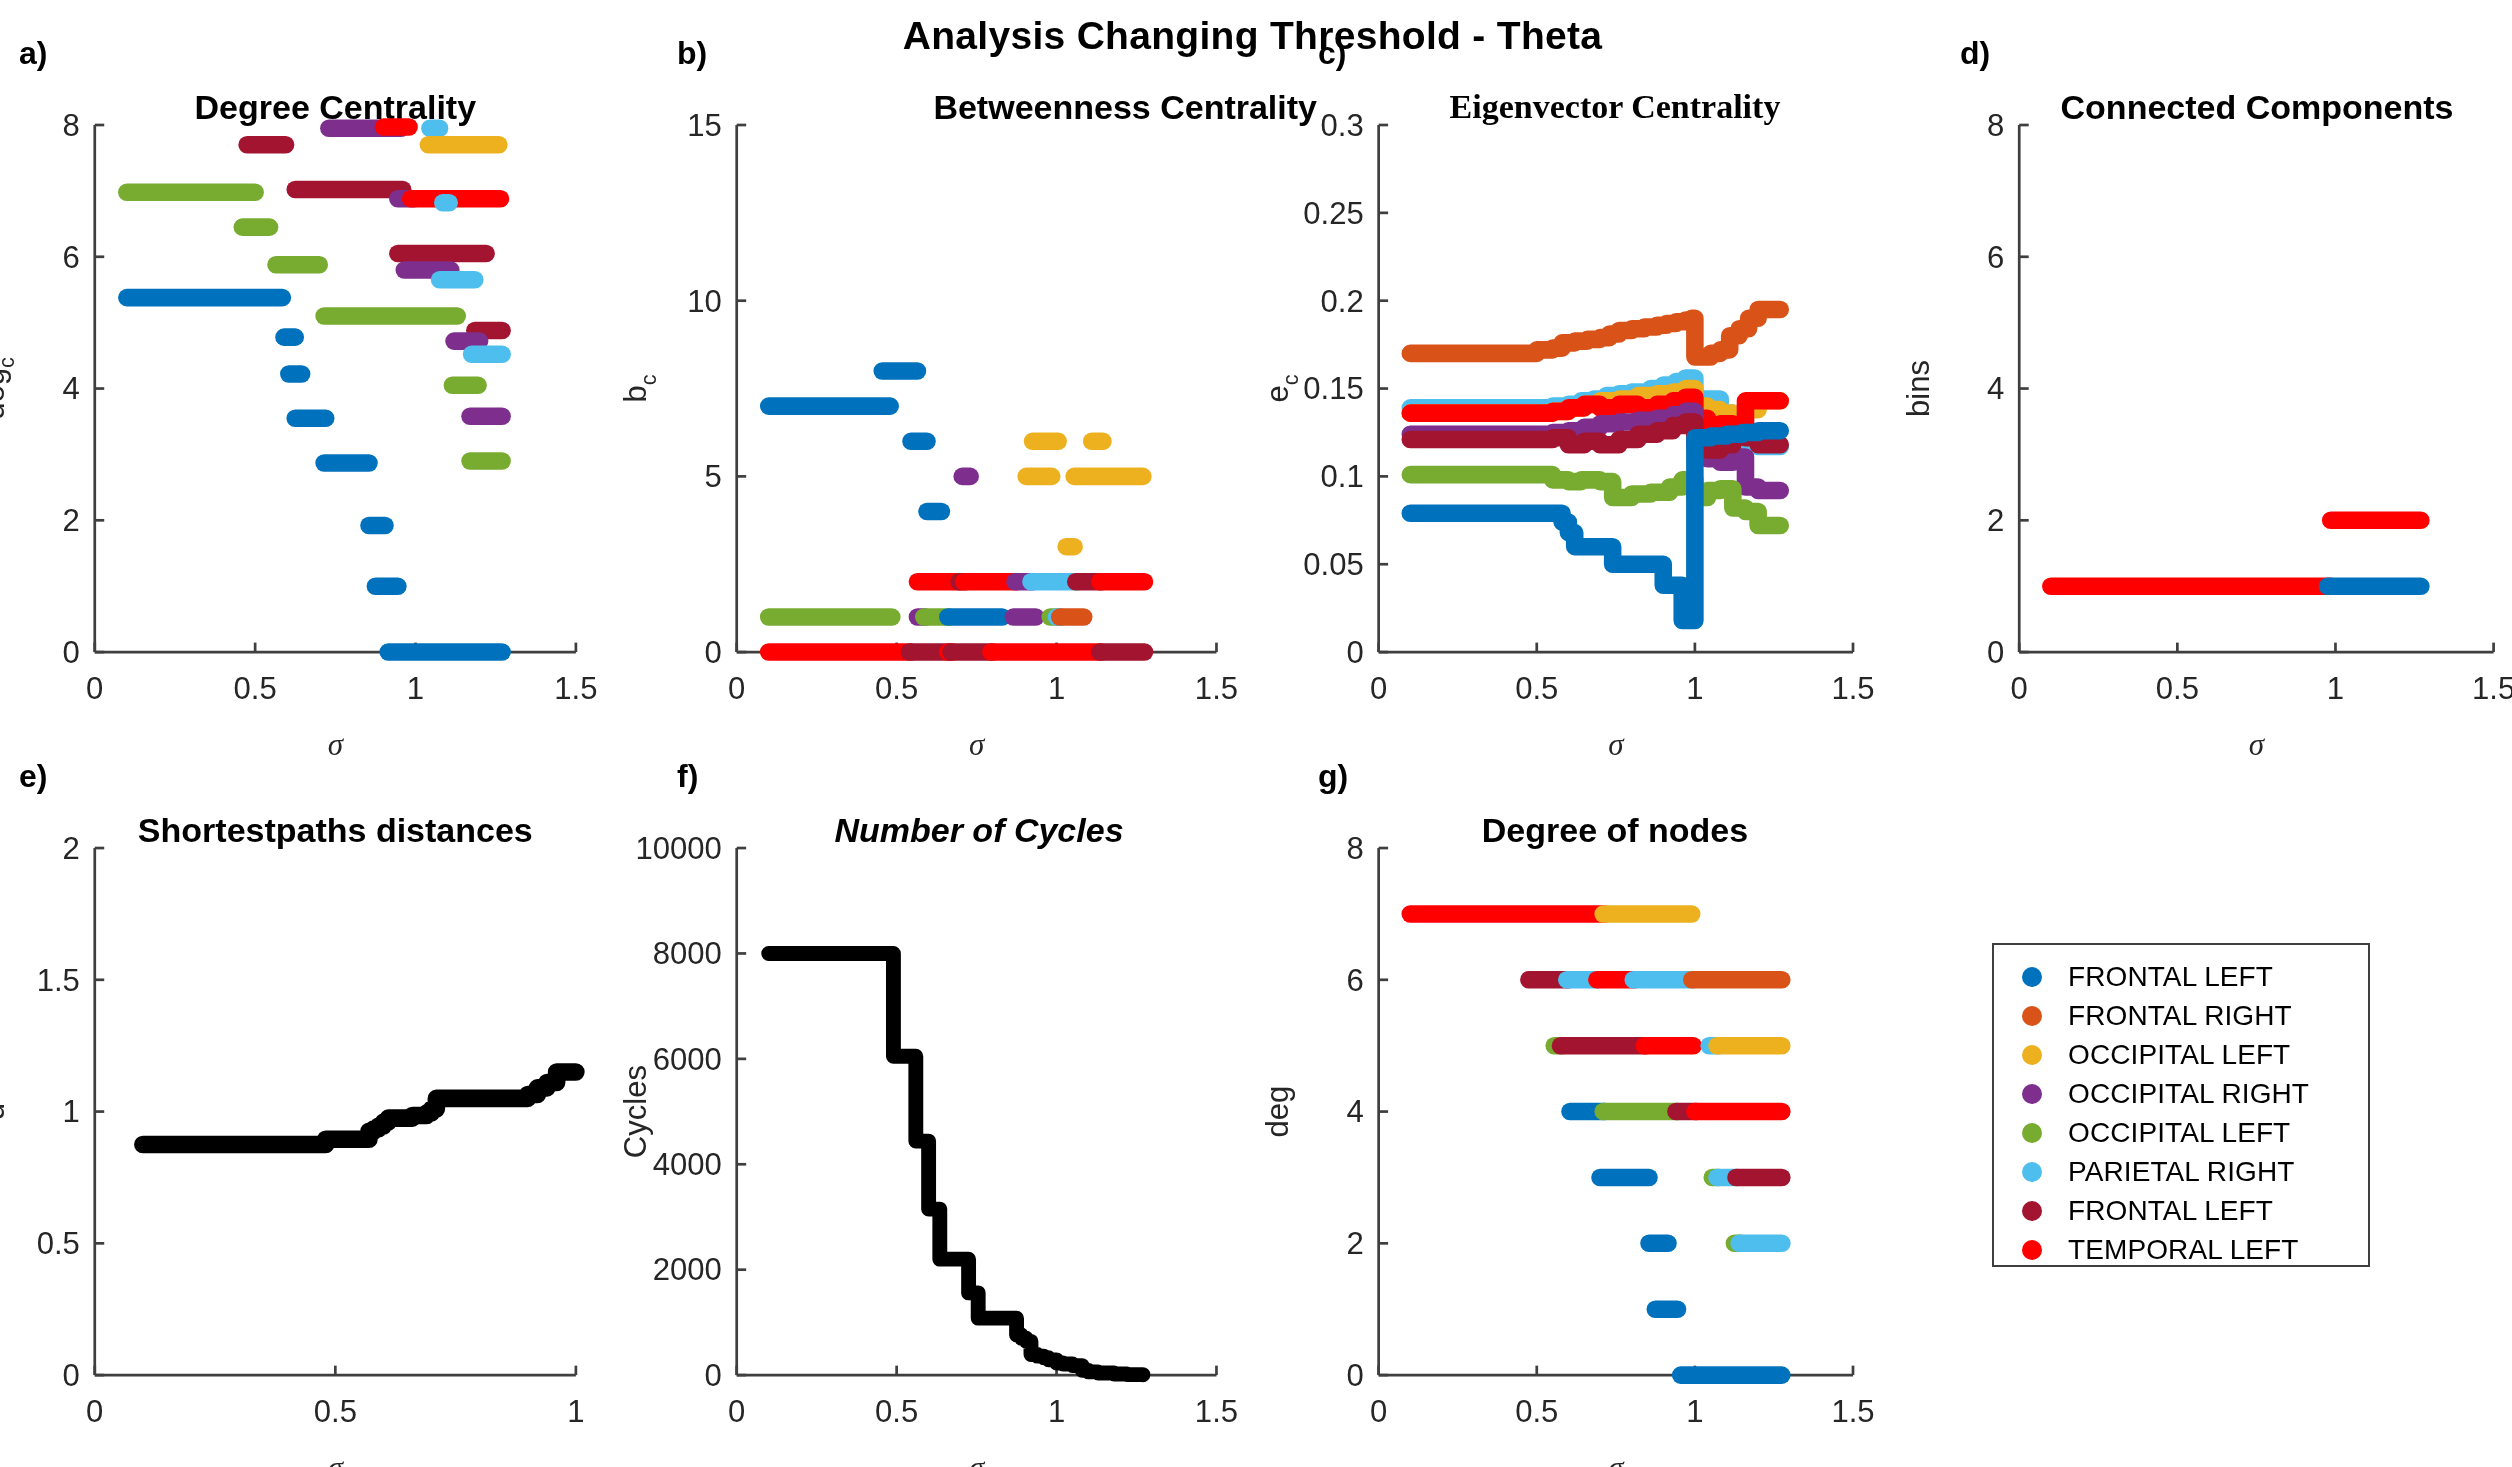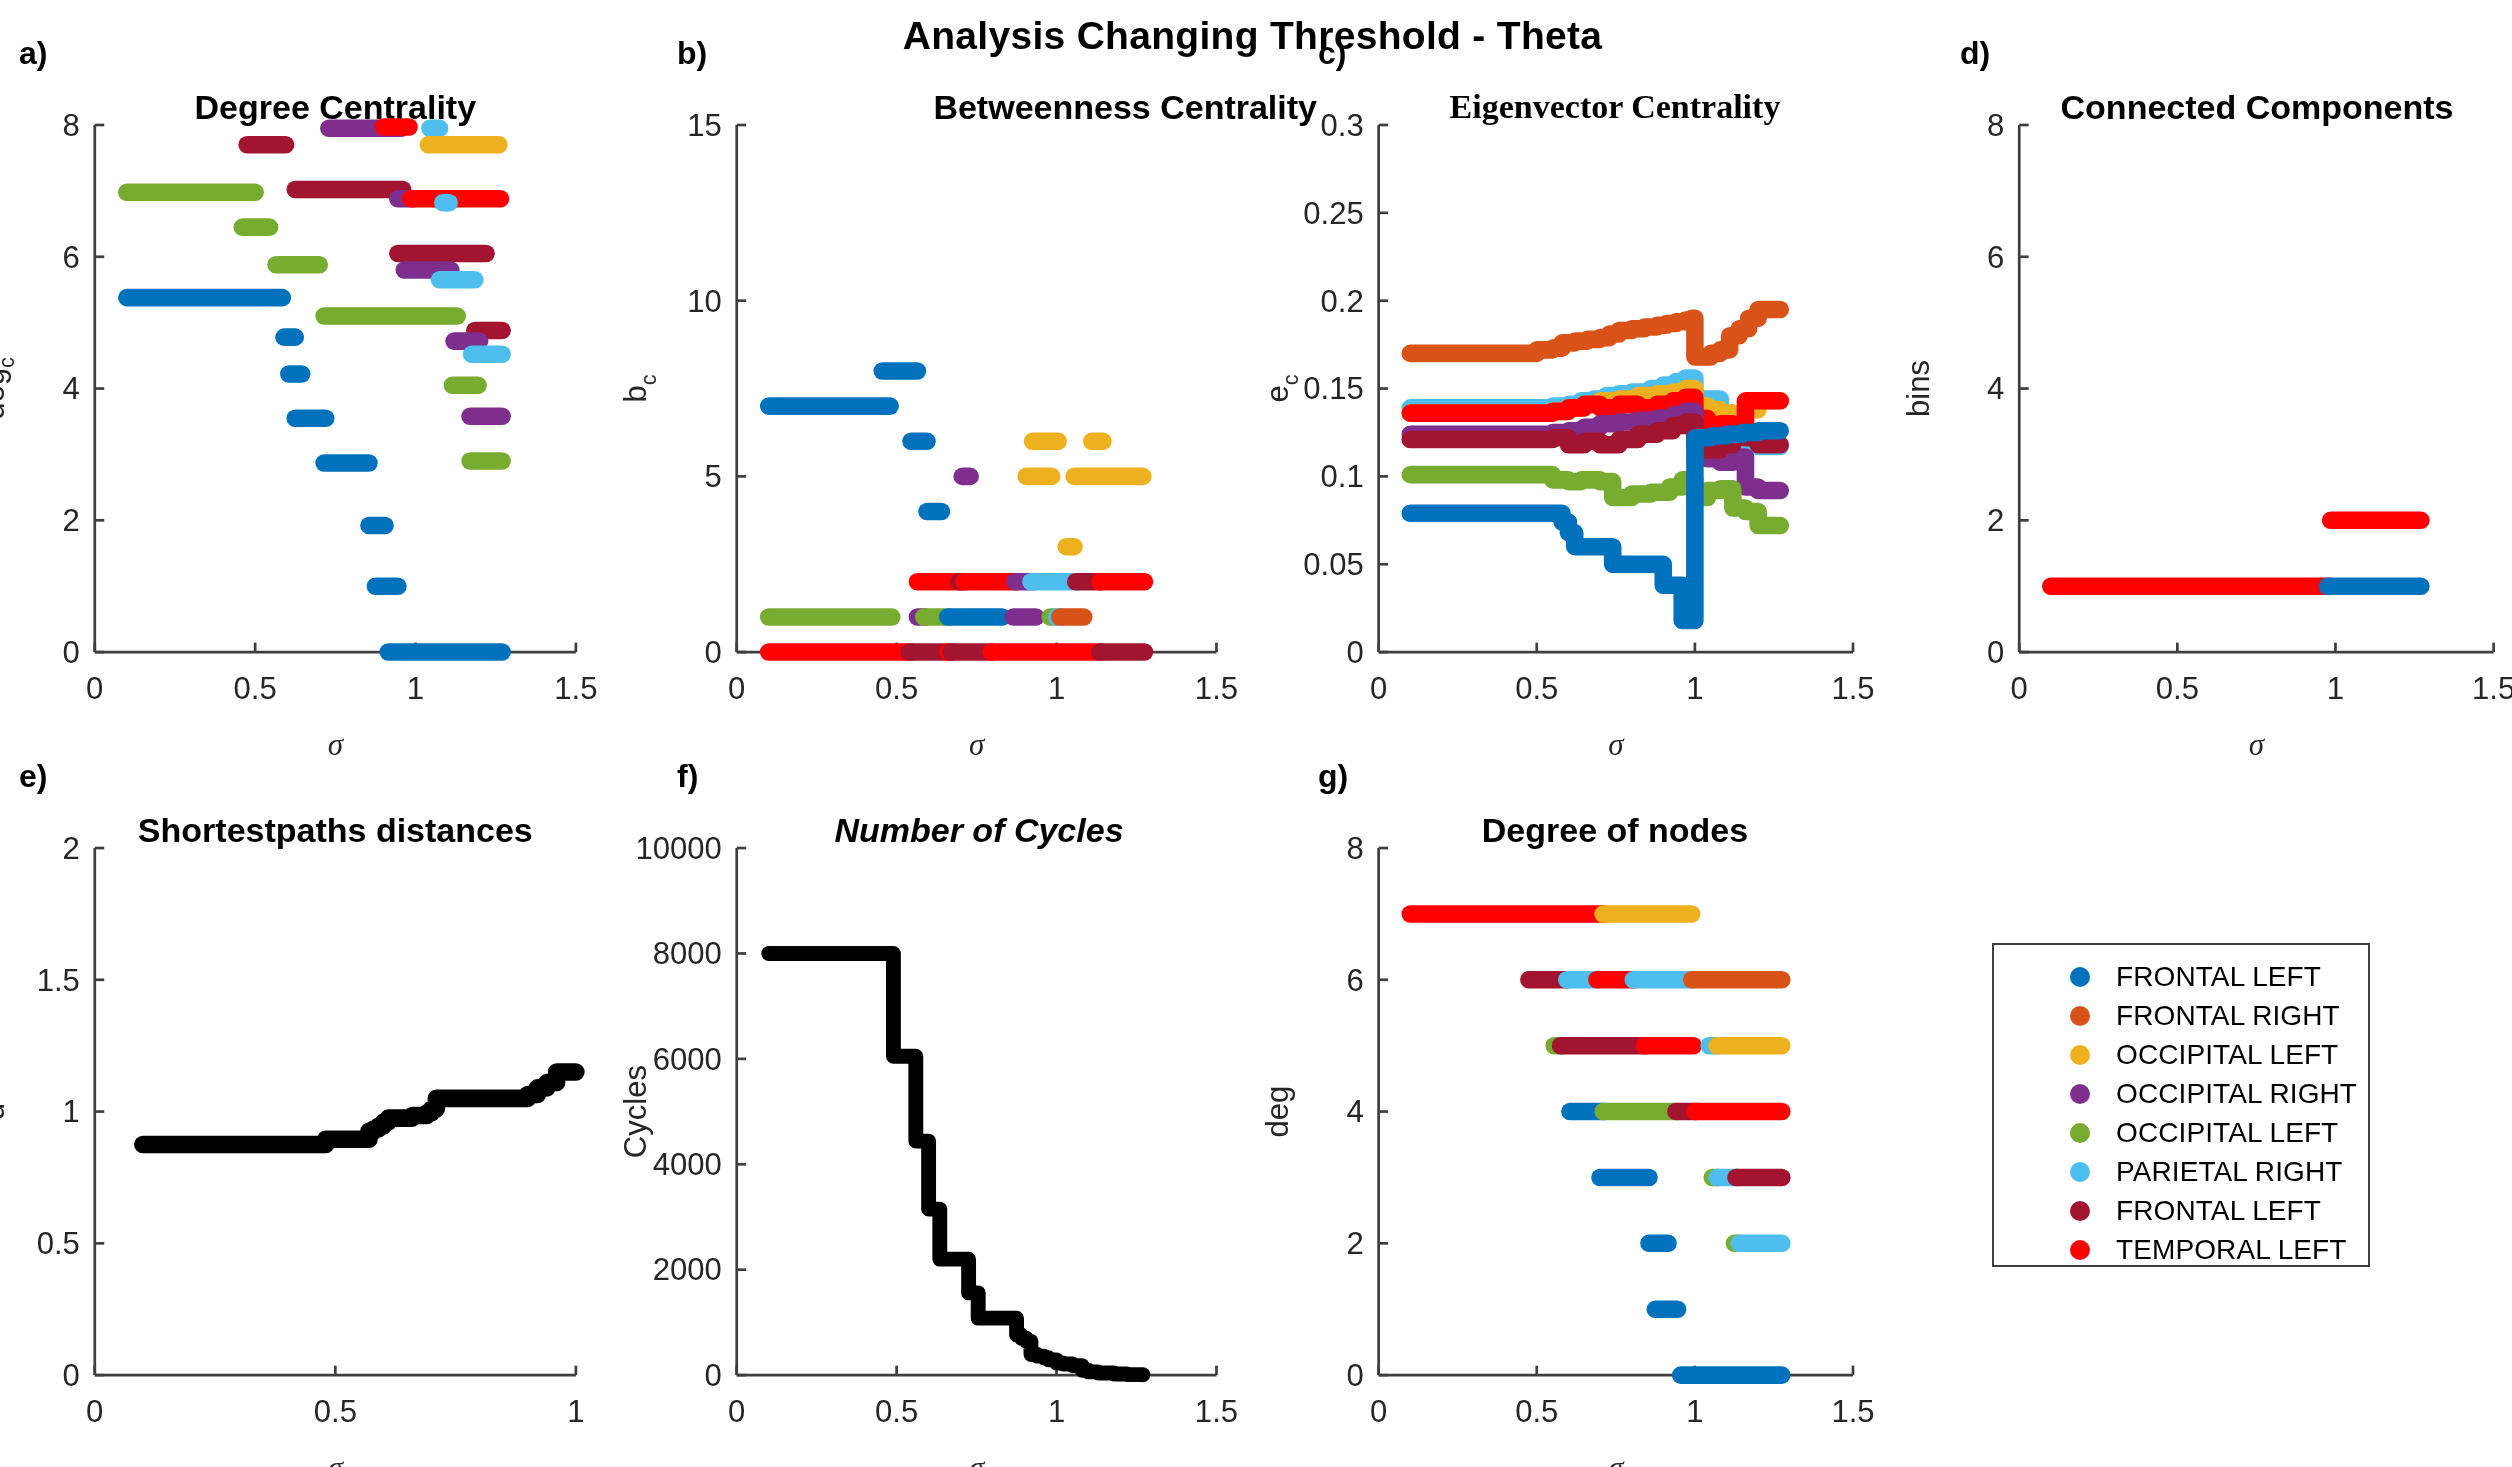--- a/index.html
+++ b/index.html
@@ -9,21 +9,21 @@
        font-size:39px;font-weight:700;letter-spacing:0.3px;}
   .panel-letter{position:absolute;font-size:32px;font-weight:bold;}
   .panel-title{position:absolute;text-align:center;font-size:34px;font-weight:bold;
        white-space:nowrap;}
   .plot-svg{position:absolute;left:0;top:0;}
   .tick-lbl{font-size:46px;font-family:"Liberation Sans",sans-serif;fill:#262626;}
   .axis-name{font-size:46px;font-family:"Liberation Serif",serif;font-style:italic;fill:#262626;}
   .ylab{font-size:46px;font-family:"Liberation Sans",sans-serif;fill:#262626;}
   #legend-box{position:absolute;border:2px solid #3f3f3f;background:#fff;
        box-sizing:border-box;}
-  .legend-row{display:flex;align-items:center;height:39px;padding-left:48px;}
+  .legend-row{display:flex;align-items:center;height:39px;}
   .legend-dot{width:20px;height:20px;border-radius:50%;margin-left:28px;margin-right:26px;
        flex:0 0 auto;}
   .legend-text{font-size:28px;letter-spacing:0.1px;white-space:nowrap;color:#000;}
 </style>
 </head>
 <body>
 
 <div id="figure-title">Analysis Changing Threshold - Theta</div>
 
 <div id="plots-root">

